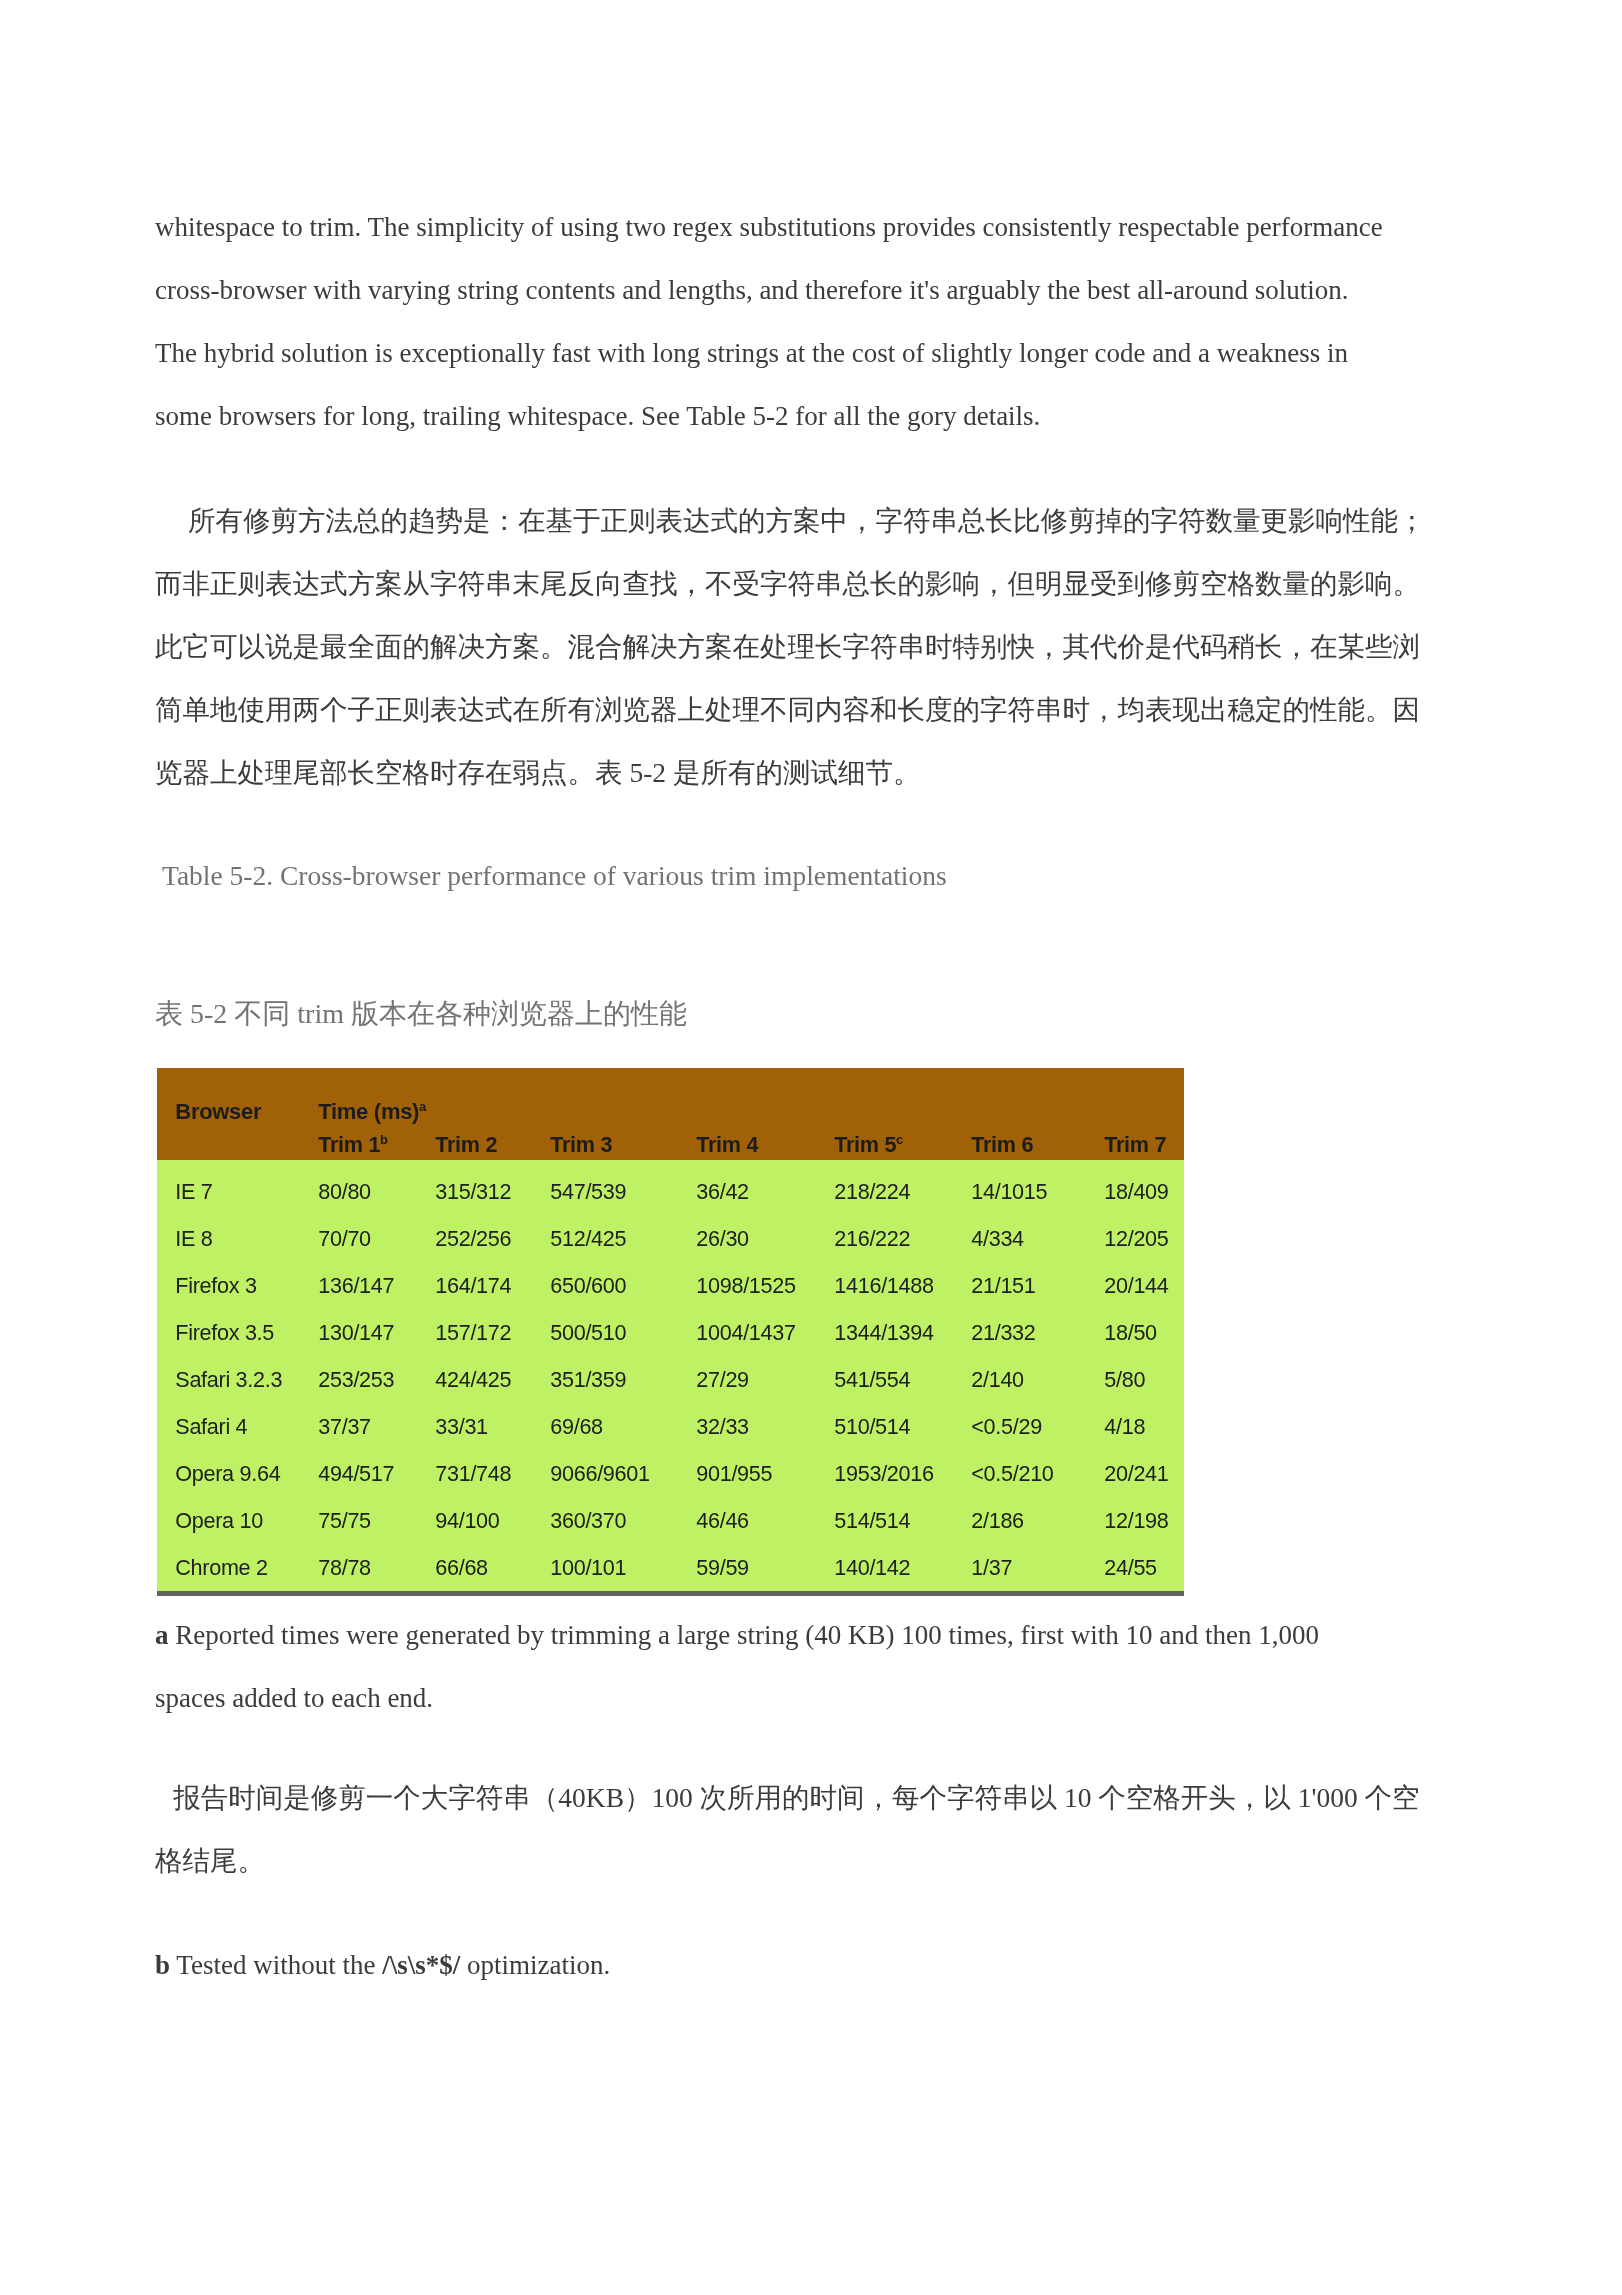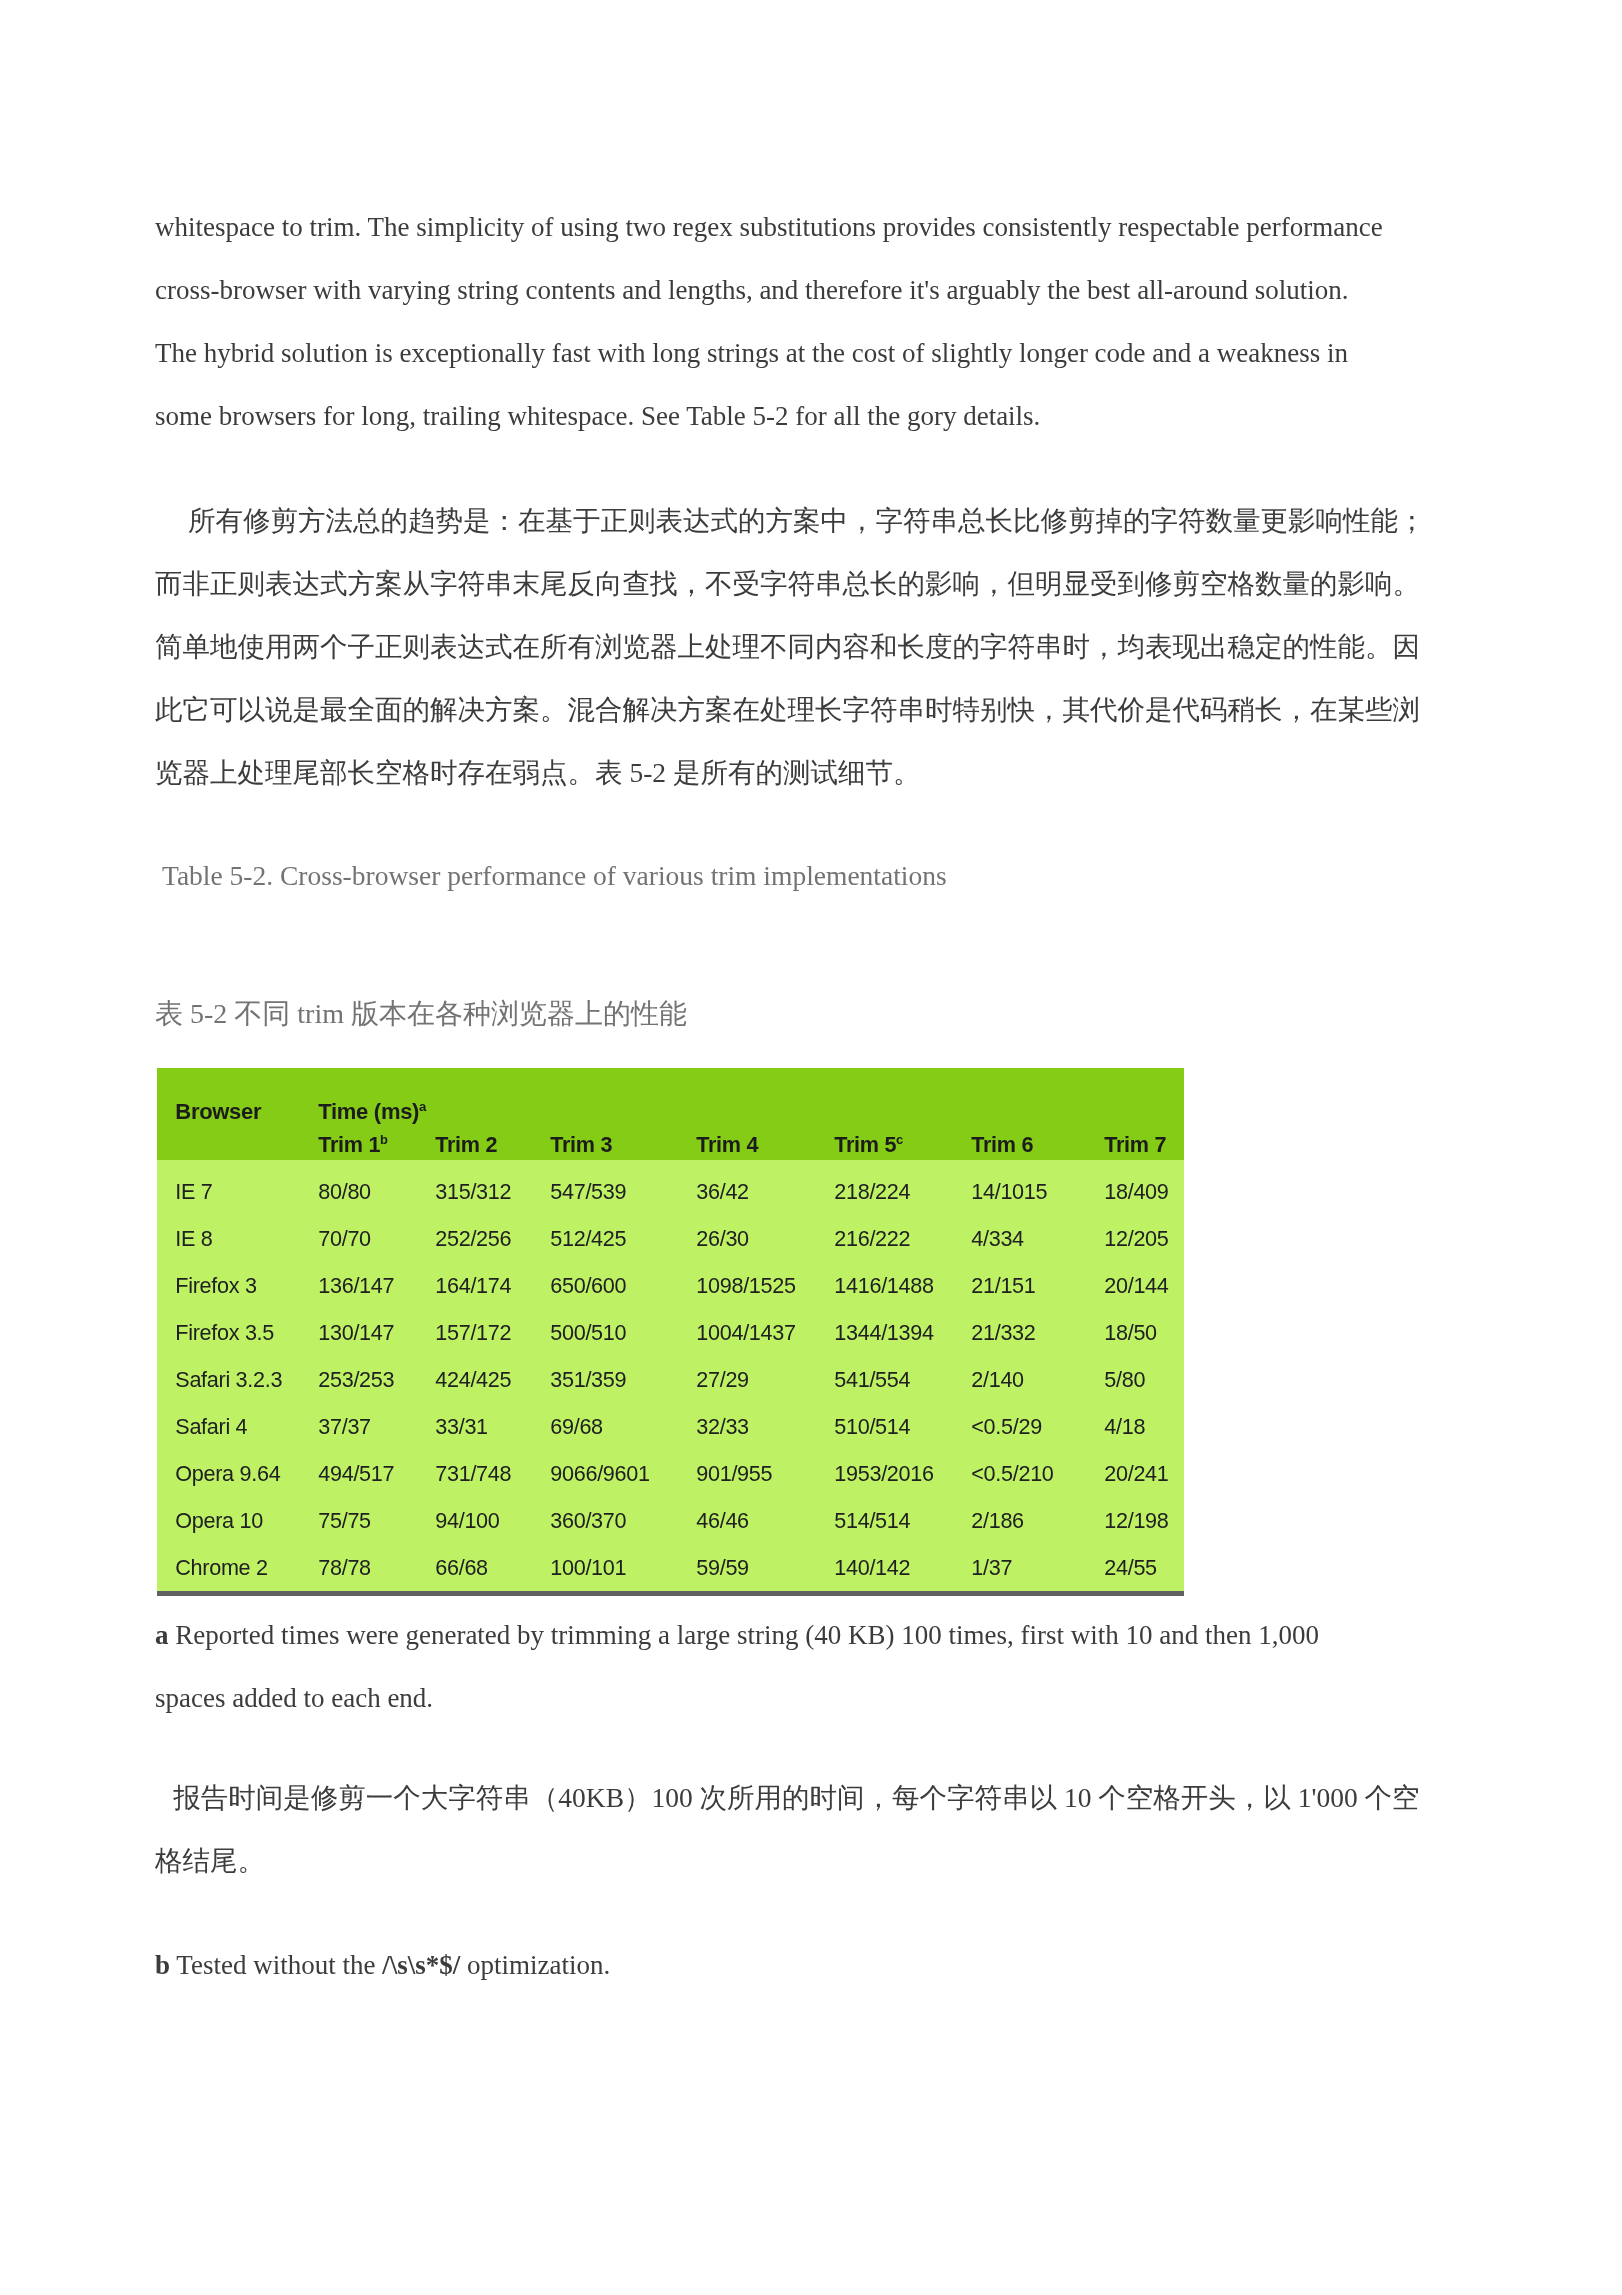--- a/index.html
+++ b/index.html
@@ -21,21 +21,21 @@
 
   .para-en{left:155px;top:196px;width:1322px;}
   .para-zh{left:155px;top:489px;width:1322px;}
 
   
   .perf-table{
     position:absolute;left:157px;top:1068px;width:1027px;
     font-family:"Liberation Sans", sans-serif;color:#1c1c1c;letter-spacing:-0.3px;
   }
   .grid-row{display:grid;grid-template-columns:143px 117px 115px 146px 138px 137px 133px auto;padding-left:18.3px;}
-  .thead{background:#84cc16;padding-top:25px;height:67px;}
+  .thead{background:#a16207;padding-top:25px;height:67px;}
   .th-row1{height:37px;line-height:37px;font-weight:bold;font-size:22px;}
   .th-row1 .time-h{grid-column:2 / 9;}
   .th-row2{height:30px;line-height:30px;font-weight:bold;font-size:21.6px;}
   .tbody{padding-top:7.9px;background:#bef264;}
   .tr{height:47px;line-height:47px;font-size:21.6px;font-weight:normal;color:#202020;}
   .bottom-rule{height:5.2px;background:#616161;}
   sup{font-size:0.6em;vertical-align:super;line-height:0;}
 
   
   .fn{color:#3c3c3c;}
@@ -51,22 +51,22 @@
 <div class="abs serif para-en">
   <span class="line en-line">whitespace to trim. The simplicity of using two regex substitutions provides consistently respectable performance</span>
   <span class="line en-line">cross-browser with varying string contents and lengths, and therefore it's arguably the best all-around solution.</span>
   <span class="line en-line">The hybrid solution is exceptionally fast with long strings at the cost of slightly longer code and a weakness in</span>
   <span class="line en-line">some browsers for long, trailing whitespace. See Table 5-2 for all the gory details.</span>
 </div>
 
 <div class="abs serif para-zh">
   <span class="line zh-line indent-lg">所有修剪方法总的趋势是：在基于正则表达式的方案中，字符串总长比修剪掉的字符数量更影响性能；</span>
   <span class="line zh-line">而非正则表达式方案从字符串末尾反向查找，不受字符串总长的影响，但明显受到修剪空格数量的影响。</span>
+  <span class="line zh-line">此它可以说是最全面的解决方案。混合解决方案在处理长字符串时特别快，其代价是代码稍长，在某些浏</span>
   <span class="line zh-line">简单地使用两个子正则表达式在所有浏览器上处理不同内容和长度的字符串时，均表现出稳定的性能。因</span>
-  <span class="line zh-line">此它可以说是最全面的解决方案。混合解决方案在处理长字符串时特别快，其代价是代码稍长，在某些浏</span>
   <span class="line zh-line">览器上处理尾部长空格时存在弱点。表 5-2 是所有的测试细节。</span>
 </div>
 
 <div class="abs caption caption-en">Table 5-2. Cross-browser performance of various trim implementations</div>
 <div class="abs caption caption-zh">表 5-2  不同 trim 版本在各种浏览器上的性能</div>
 
 <div class="perf-table">
   <div class="thead">
     <div class="grid-row th-row1">
       <div>Browser</div>

